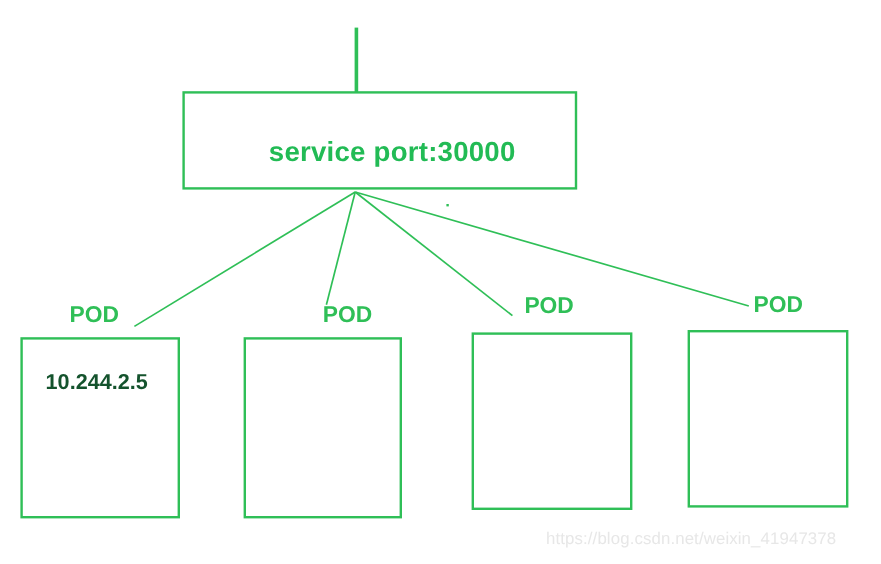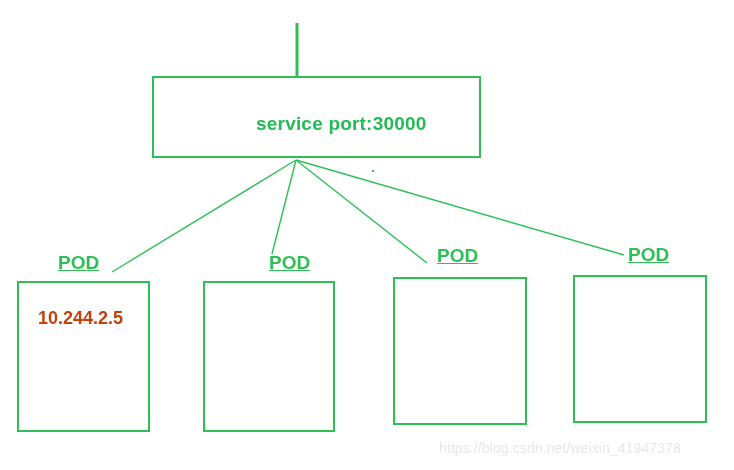--- a/index.html
+++ b/index.html
@@ -35,43 +35,41 @@
     font-weight: bold;
     white-space: nowrap;
     letter-spacing: 0.2px;
   }
   #service-line-1 {
     font-size: 19px;
     left: 312px;
     top: 86px;
   }
   #service-line-2 {
-    font-size: 19px;
+    font-size: 23px;
     left: 224px;
     top: 113px;
-    margin-left: 32px;
   }
   .pod-label {
     position: absolute;
     color: #2fbf57;
     font-weight: bold;
     font-size: 19px;
     white-space: nowrap;
-    text-decoration: underline;
   }
   .pod-ip {
     position: absolute;
-    color: #c2410c;
+    color: #14532d;
     font-weight: bold;
     font-size: 18px;
     white-space: nowrap;
   }
   #watermark {
     position: absolute;
-    left: 439px;
+    left: 455px;
     top: 440px;
     color: #e7e7e7;
     font-size: 14px;
     white-space: nowrap;
     letter-spacing: 0.1px;
   }
   .stray-dot {
     position: absolute;
     width: 2px;
     height: 2px;

